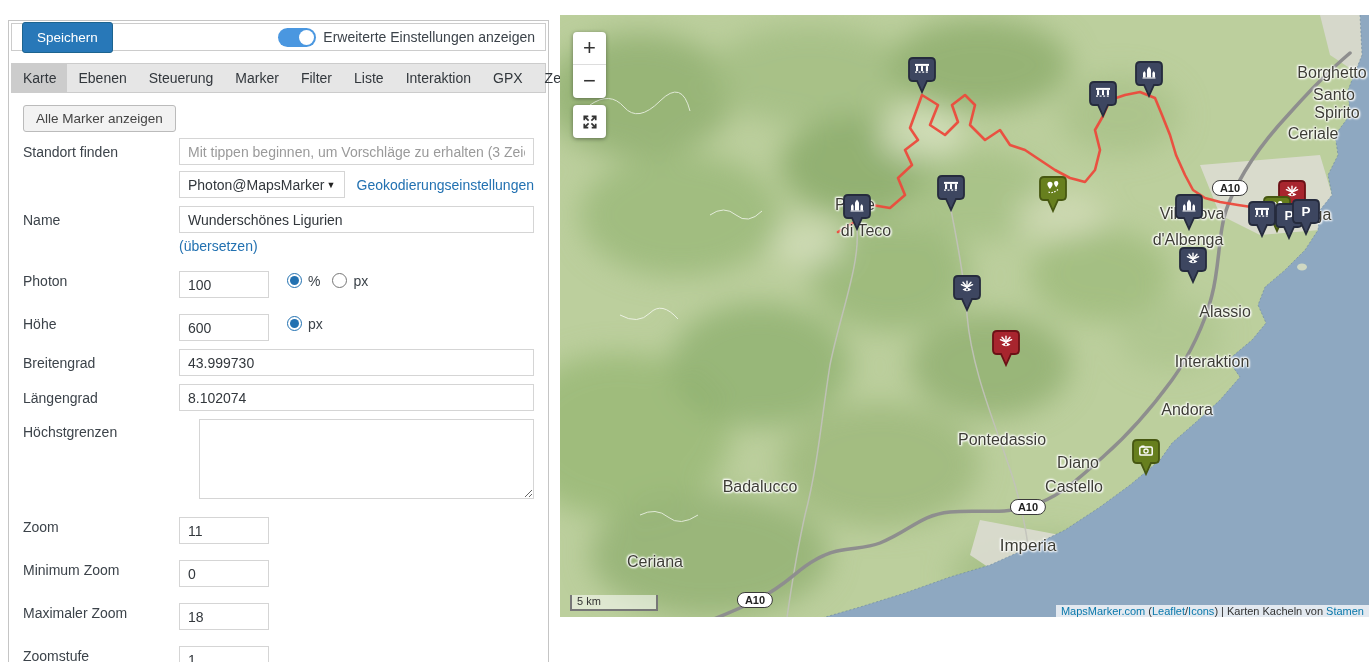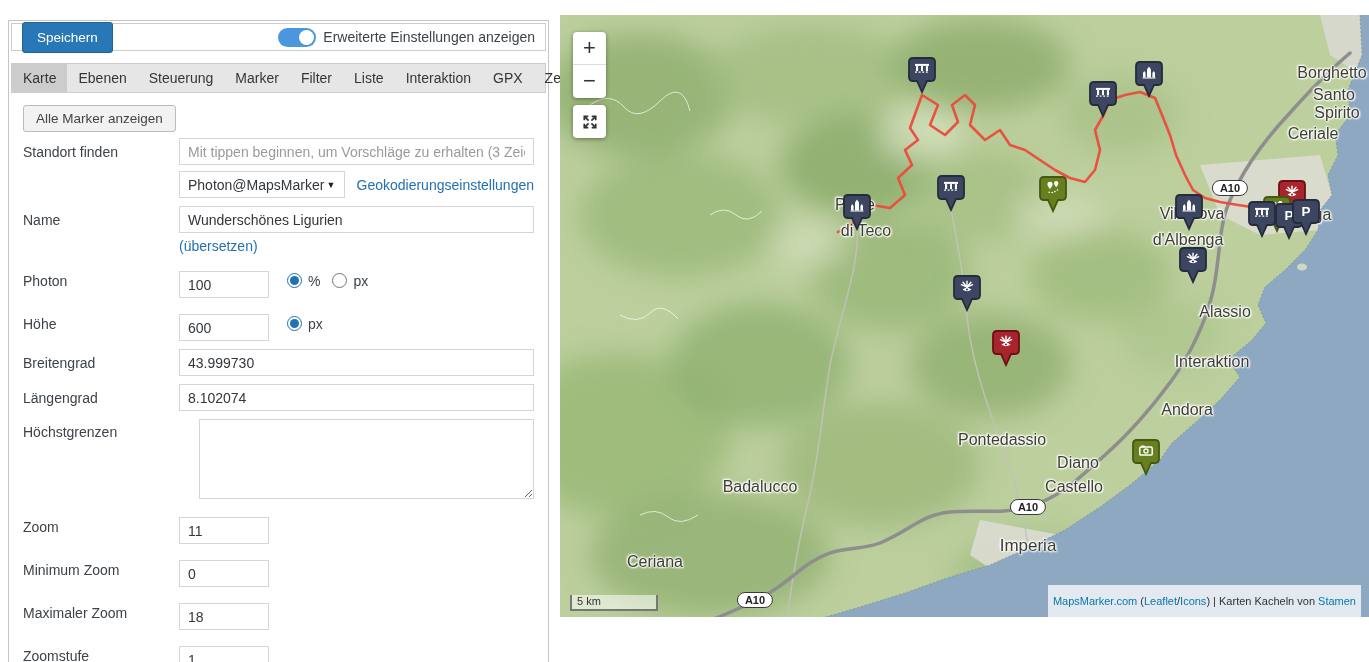--- a/index.html
+++ b/index.html
@@ -53,22 +53,22 @@
   .zoomctl{position:absolute;left:13px;top:17px;width:33px;background:#fff;border-radius:4px;
       box-shadow:0 1px 4px rgba(0,0,0,.4);overflow:hidden;}
   .zoomctl .zbtn{display:block;width:33px;height:33px;line-height:31px;text-align:center;
       font-size:22px;color:#333;cursor:pointer;box-sizing:border-box;}
   .zoomctl .zbtn:first-child{border-bottom:1px solid #ddd;}
   .fsctl{position:absolute;left:13px;top:90px;width:33px;height:33px;background:#fff;border-radius:4px;
       box-shadow:0 1px 4px rgba(0,0,0,.4);display:flex;align-items:center;justify-content:center;cursor:pointer;}
   .scalebar{position:absolute;left:10px;bottom:6px;width:88px;height:16px;background:rgba(255,255,255,.55);
       border:2px solid #777;border-top:none;box-sizing:border-box;font-size:11px;color:#333;
       padding-left:5px;line-height:13px;}
-  .attribution{position:absolute;right:8px;bottom:0;background:rgba(255,255,255,.75);font-size:11px;
-      color:#333;padding:10px 5px;white-space:nowrap;margin-top:24px;}
+  .attribution{position:absolute;right:0;bottom:0;background:rgba(255,255,255,.75);font-size:11px;
+      color:#333;padding:0 5px;white-space:nowrap;margin-top:24px;}
   .attribution .link{font-size:11px;color:#0978ab;}
 </style>
 </head>
 <body>
 
 <div id="stage">
 
   <div class="panel">
     <div class="topbar">
       <button class="btn-primary">Speichern</button>

